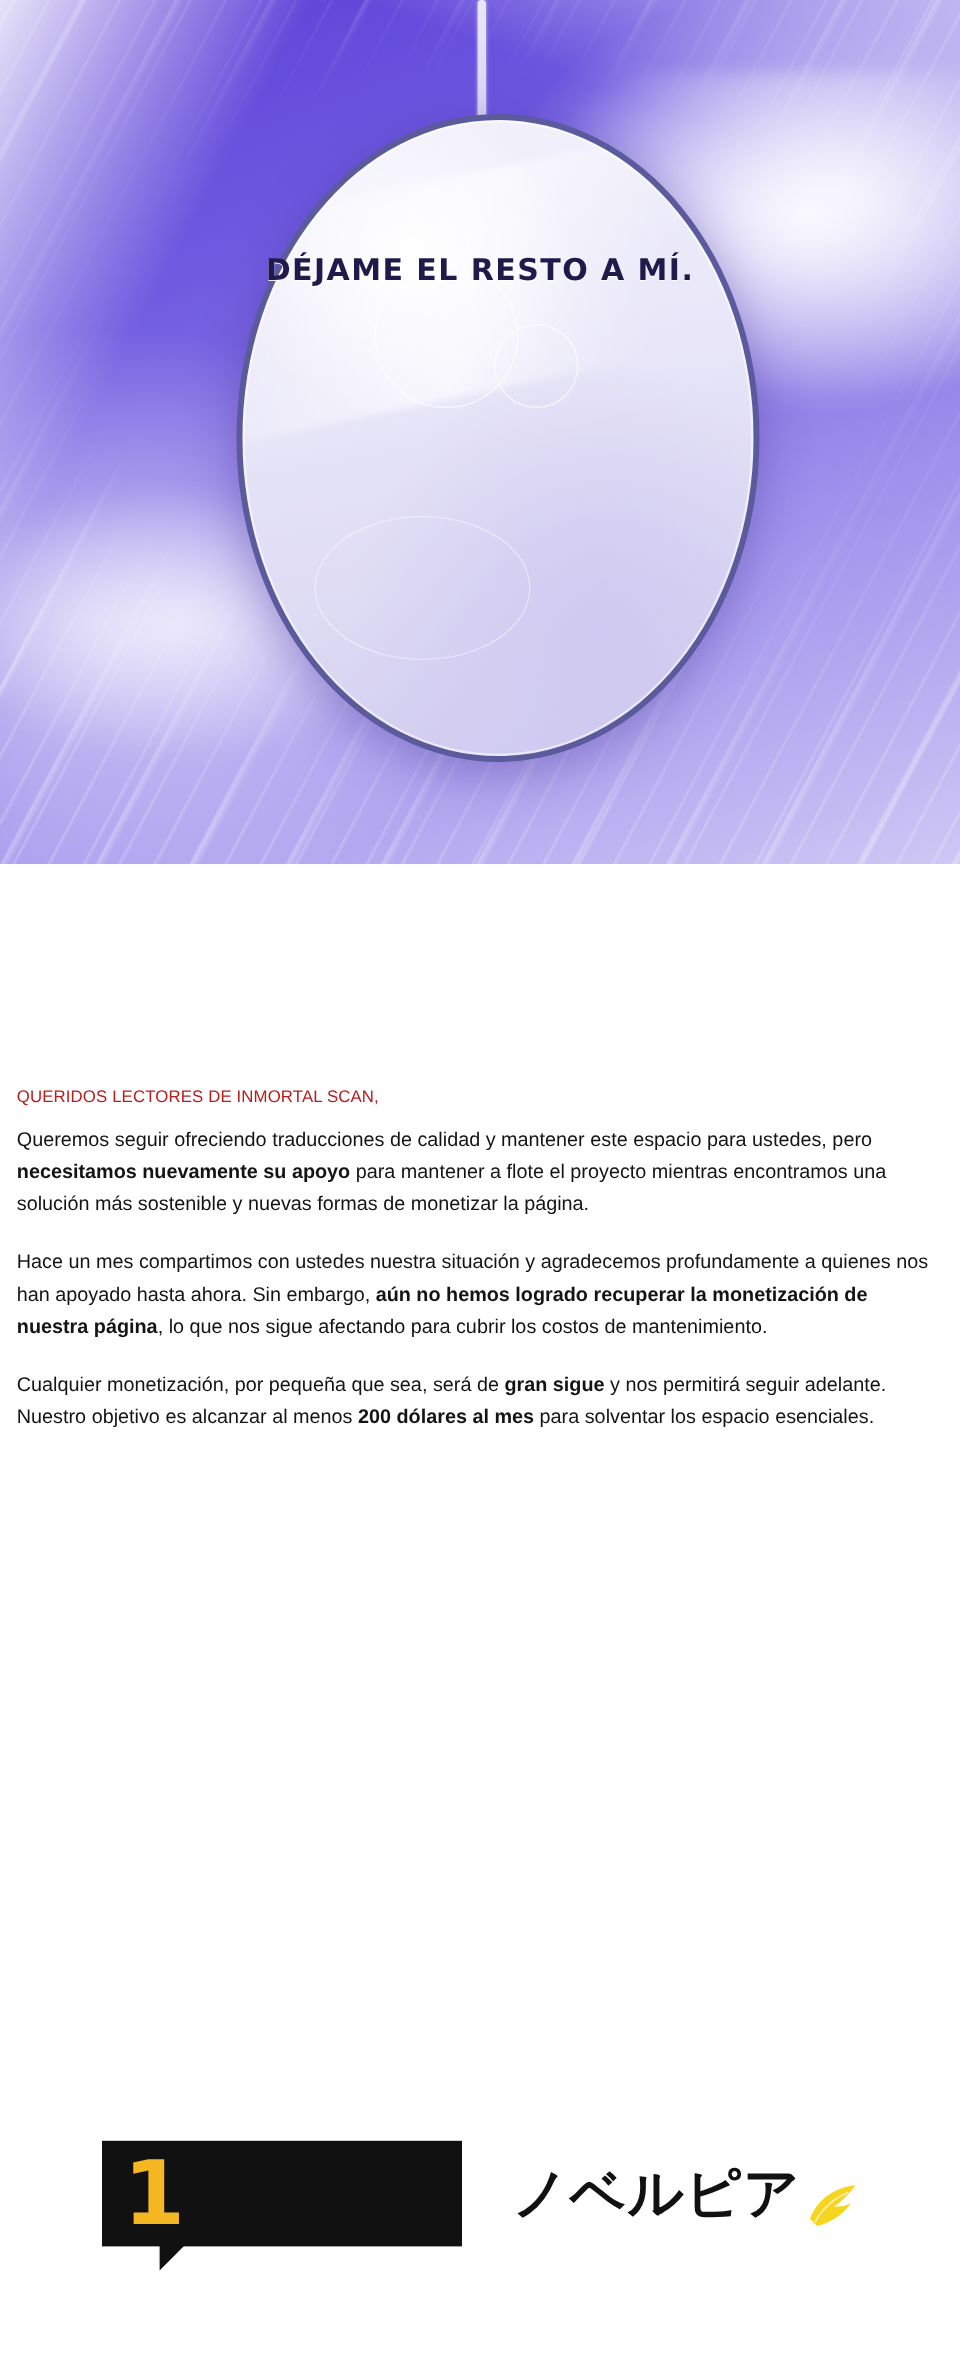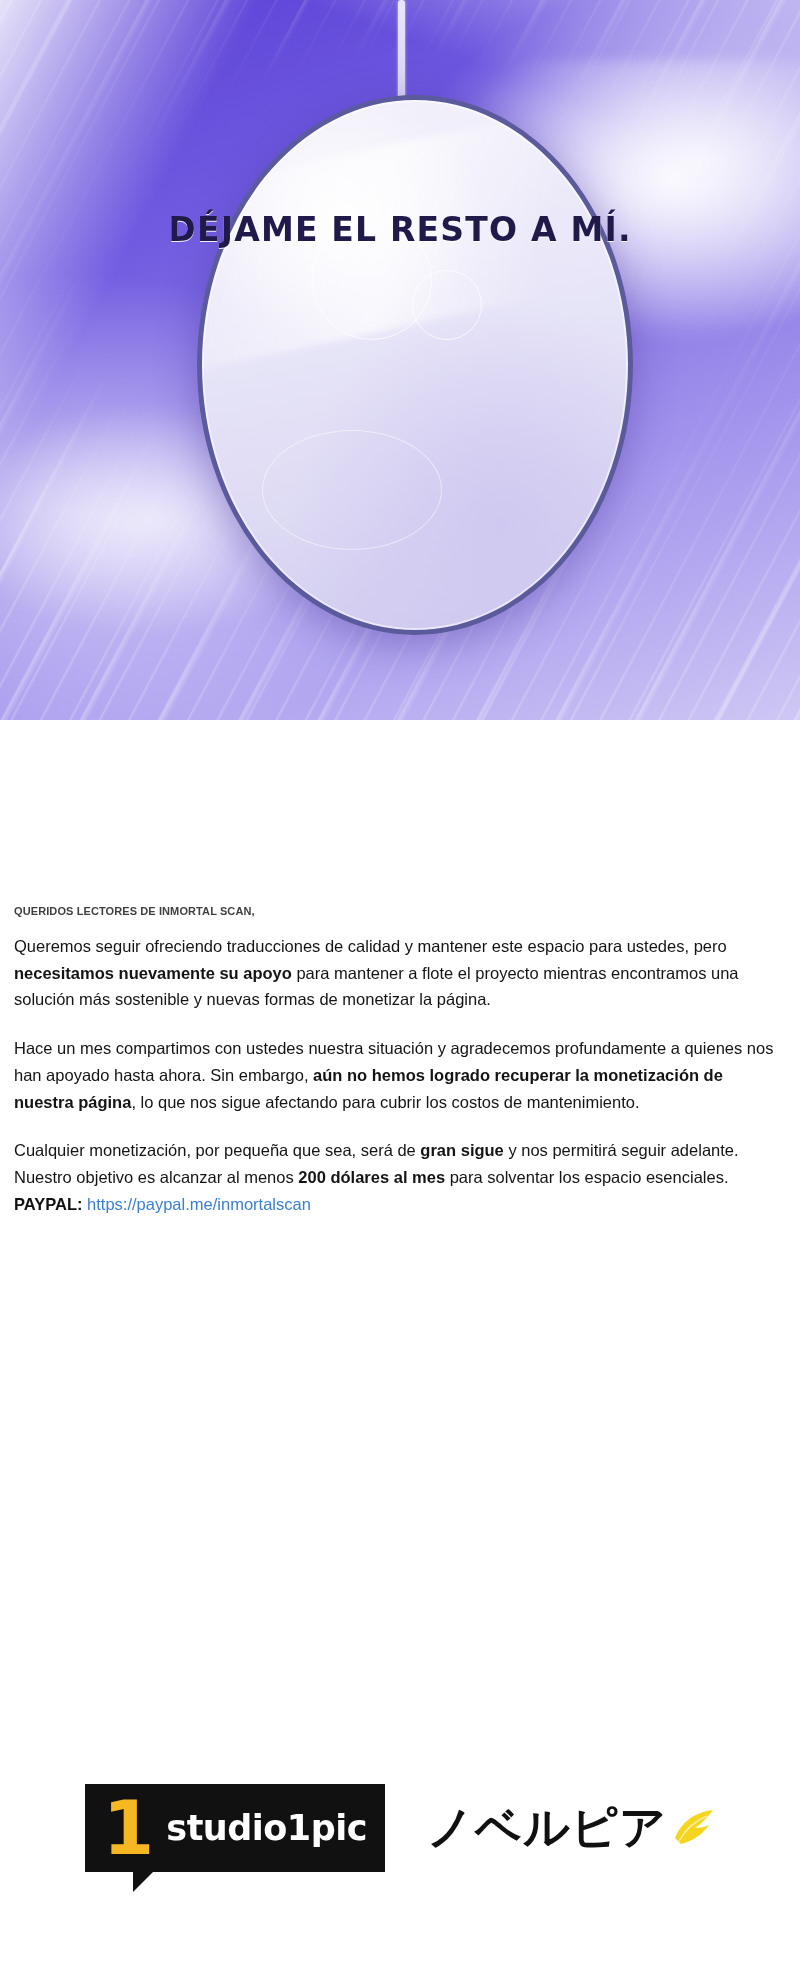--- a/index.html
+++ b/index.html
@@ -125,39 +125,39 @@
   .mirror .ring3 { left: 60px;  top: 330px; width: 180px; height: 120px; border-color: rgba(255,255,255,0.5); }
 
   .mirror-text {
     position: absolute;
     left: 0;
     right: 0;
     top: 210px;
     text-align: center;
     font-family: "DejaVu Sans", sans-serif;
     font-weight: 700;
-    font-size: 33px;
+    font-size: 25px;
     letter-spacing: 1.2px;
     color: #1f1a4a;
     text-shadow: 0 1px 0 rgba(255,255,255,0.9);
   }
 
   
   .content {
     position: absolute;
     left: 0;
     top: 905px;
     width: 800px;
     padding: 0 14px;
   }
   .content h1 {
     margin: 0 0 16px 0;
-    font-size: 11px;
-    font-weight: 700;
-    color: #404040;
+    font-size: 14px;
+    font-weight: 400;
+    color: #b91c1c;
     letter-spacing: 0.1px;
   }
   .content p {
     margin: 0 0 22px 0;
     font-size: 16.5px;
     line-height: 1.62;
     color: #141414;
   }
   .content p:last-child { margin-bottom: 0; }
   .content b { font-weight: 700; }
@@ -208,21 +208,21 @@
   }
   .studio-word {
     font-family: "DejaVu Sans", sans-serif;
     font-weight: 700;
     font-size: 35px;
     color: #ffffff;
     letter-spacing: -0.5px;
   }
   .novel-logo {
     display: flex;
-    align-items: center;
+    align-items: flex-end;
     gap: 4px;
   }
   .novel-text {
     font-family: "DejaVu Sans", sans-serif;
     font-weight: 700;
     font-size: 46px;
     color: #111111;
     letter-spacing: 1px;
   }
   .novel-wing {
@@ -254,30 +254,25 @@
   <div class="mirror-text">DÉJAME EL RESTO A MÍ.</div>
 </div>
 
 <div class="content">
   <h1>QUERIDOS LECTORES DE INMORTAL SCAN,</h1>
   <div id="paragraphs">
       <p><span>Queremos seguir ofreciendo traducciones de calidad y mantener este espacio para ustedes, pero </span><b>necesitamos nuevamente su apoyo</b><span> para mantener a flote el proyecto mientras encontramos una solución más sostenible y nuevas formas de monetizar la página.</span></p>
       <p><span>Hace un mes compartimos con ustedes nuestra situación y agradecemos profundamente a quienes nos han apoyado hasta ahora. Sin embargo, </span><b>aún no hemos logrado recuperar la monetización de nuestra página</b><span>, lo que nos sigue afectando para cubrir los costos de mantenimiento.</span></p>
       <p><span>Cualquier monetización, por pequeña que sea, será de </span><b>gran sigue</b><span> y nos permitirá seguir adelante. Nuestro objetivo es alcanzar al menos </span><b>200 dólares al mes</b><span> para solventar los espacio esenciales.</span></p>
     </div>
-  <p class="paypal-line">
-    <span class="paypal-label">PAYPAL:</span>
-    <a class="paypal-link" href="#">https://paypal.me/inmortalscan</a>
-  </p>
 </div>
 
 <div class="footer">
   <div class="studio-logo">
     <span class="studio-one">1</span>
-    <span class="studio-word">studio1pic</span>
   </div>
   <div class="novel-logo">
     <span class="novel-text">ノベルピア</span>
     <span class="novel-wing">
       <svg width="44" height="40" viewBox="0 0 44 40" xmlns="http://www.w3.org/2000/svg">
         <path d="M4 30 C10 14, 24 4, 42 2 C36 10, 30 16, 24 20 C30 20, 34 19, 38 17 C32 26, 22 33, 10 36 Z" fill="#f5d51e"></path>
         <path d="M8 33 C14 22, 24 13, 36 8" fill="none" stroke="#ffffff" stroke-width="1.5" opacity="0.6"></path>
       </svg>
     </span>
   </div>

